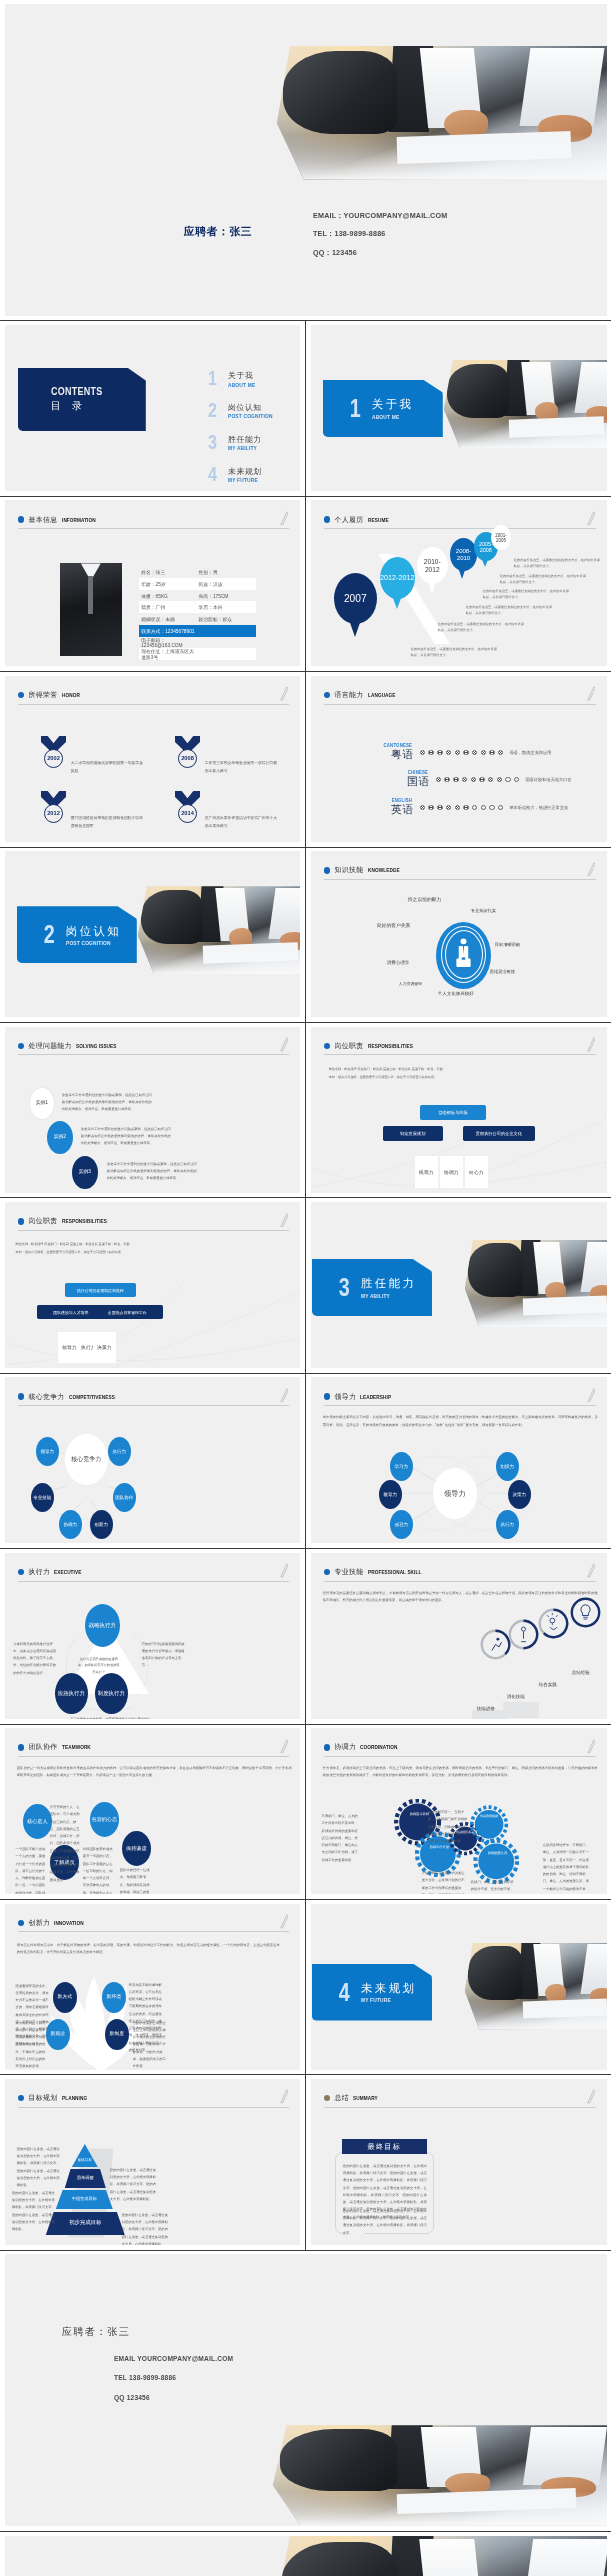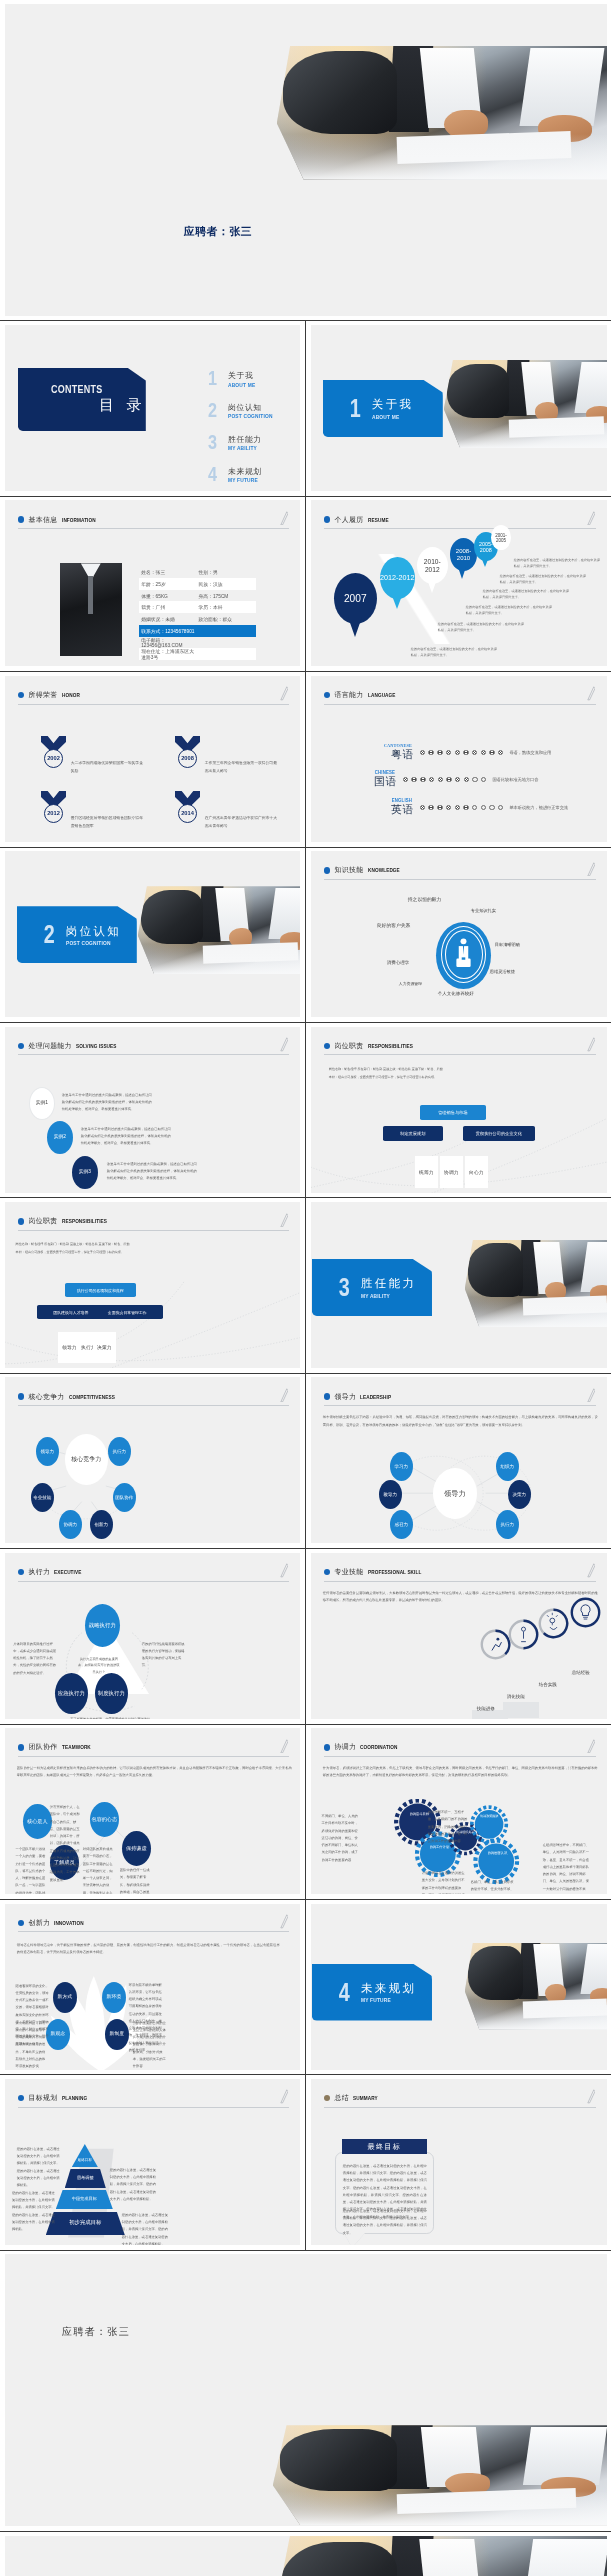--- a/index.html
+++ b/index.html
@@ -98,21 +98,21 @@
 
   
   .contents-card {
     position: absolute; left: 13px; top: 43px; width: 128px; height: 63px;
     background: #0d2a62; border-radius: 0 14.3px 0 4.8px;
     clip-path: polygon(0 0, 86% 0, 100% 20%, 100% 100%, 0 100%);
     display: flex; flex-direction: column; justify-content: center; padding-left: 33px;
   }
   .contents-en { color: #eef0f3; font-size: 10.2px; font-weight: 700; letter-spacing: 0.3px;
     transform: scaleX(0.88); transform-origin: left center; }
-  .contents-cn { color: #fff; font-size: 15px; letter-spacing: 4.2px; margin-top: 1.8px; text-align: right; }
+  .contents-cn { color: #fff; font-size: 10px; letter-spacing: 4.2px; margin-top: 1.8px; }
   .toc { position: absolute; left: 203px; top: 45px; }
   .toc-item { display: flex; align-items: flex-start; margin-bottom: 14.3px; }
   .toc-num { color: #b7cfe6; font-size: 20.3px; font-weight: 700; line-height: 0.82;
     width: 20.3px; transform: scaleX(0.8); transform-origin: left top; }
   .toc-cn { color: #3f3f3f; font-size: 7.8px; letter-spacing: 0.6px; }
   .toc-en { color: #2a82d4; font-size: 5.4px; font-weight: 700; letter-spacing: 0.2px;
     margin-top: 0.6px; transform: scaleX(0.9); transform-origin: left center; }
 
   
   .sec-card {
@@ -235,20 +235,25 @@
     <div class="slide title-slide">
       <div class="photo title-photo">
         <div class="chair"></div>
           <div class="shirtL"></div>
           <div class="shirtR"></div>
         <div class="hand1"></div>
           <div class="hand2"></div>
           <div class="paper"></div>
       </div>
       <div class="title-applicant">应聘者：张三</div>
+      <div class="title-contact">
+        <div>EMAIL：YOURCOMPANY@MAIL.COM</div>
+        <div>TEL：138-9899-8886</div>
+        <div>QQ：123456</div>
+      </div>
     </div>
   </div>
 
   <div class="row">
     <div class="slide-wrap">
       <div class="slide half">
         <div class="contents-card">
           <div class="contents-en">CONTENTS</div>
           <div class="contents-cn">目 录</div>
         </div>
@@ -448,41 +453,41 @@
       <div class="slide half">
         <div class="hdr">
           <span class="hdr-dot"></span>
           <span class="hdr-cn">语言能力</span>
           <span class="hdr-en">LANGUAGE</span>
         </div>
         <svg class="pen" viewBox="0 0 16 26">
           <path d="M3 25 L13 3 L15 6 L6 25 Z" fill="none" stroke="#9aa0a8" stroke-width="0.9"></path>
           </svg>
 
-        <div class="lang-row" style="left:66px;top:67px;font-family:Liberation Serif, serif;">
+        <div class="lang-row" style="left:66px;top:67px;">
           <div class="lang-lbl">
             <div class="lang-en">CANTONESE</div>
             <div class="lang-cn">粤语</div>
           </div>
           <div class="dots">
             <span class="dot on"></span>
               <span class="dot on"></span>
               <span class="dot on"></span>
               <span class="dot on"></span>
               <span class="dot on"></span>
             <span class="dot on"></span>
               <span class="dot on"></span>
               <span class="dot on"></span>
               <span class="dot on"></span>
               <span class="dot on"></span>
           </div>
           <div class="lang-desc">母语，熟练交流和应用</div>
         </div>
 
-        <div class="lang-row" style="left:49px;top:94px;">
+        <div class="lang-row" style="left:82px;top:94px;">
           <div class="lang-lbl">
             <div class="lang-en">CHINESE</div>
             <div class="lang-cn">国语</div>
           </div>
           <div class="dots">
             <span class="dot on"></span>
               <span class="dot on"></span>
               <span class="dot on"></span>
               <span class="dot on"></span>
             <span class="dot on"></span>
@@ -1020,20 +1025,25 @@
     <div class="slide close-slide">
       <div class="photo close-photo">
         <div class="chair"></div>
           <div class="shirtL"></div>
           <div class="shirtR"></div>
         <div class="hand1"></div>
           <div class="hand2"></div>
           <div class="paper"></div>
       </div>
       <div class="close-name">应聘者：张三</div>
+      <div class="close-contact">
+        <div>EMAIL YOURCOMPANY@MAIL.COM</div>
+        <div>TEL 138-9899-8886</div>
+        <div>QQ 123456</div>
+      </div>
     </div>
   </div>
 
   <div class="slide-wrap" style="border-bottom:none;">
     <div class="slide thanks-slide">
       <div class="photo thanks-photo">
         <div class="chair"></div>
           <div class="shirtL"></div>
           <div class="shirtR"></div>
 

